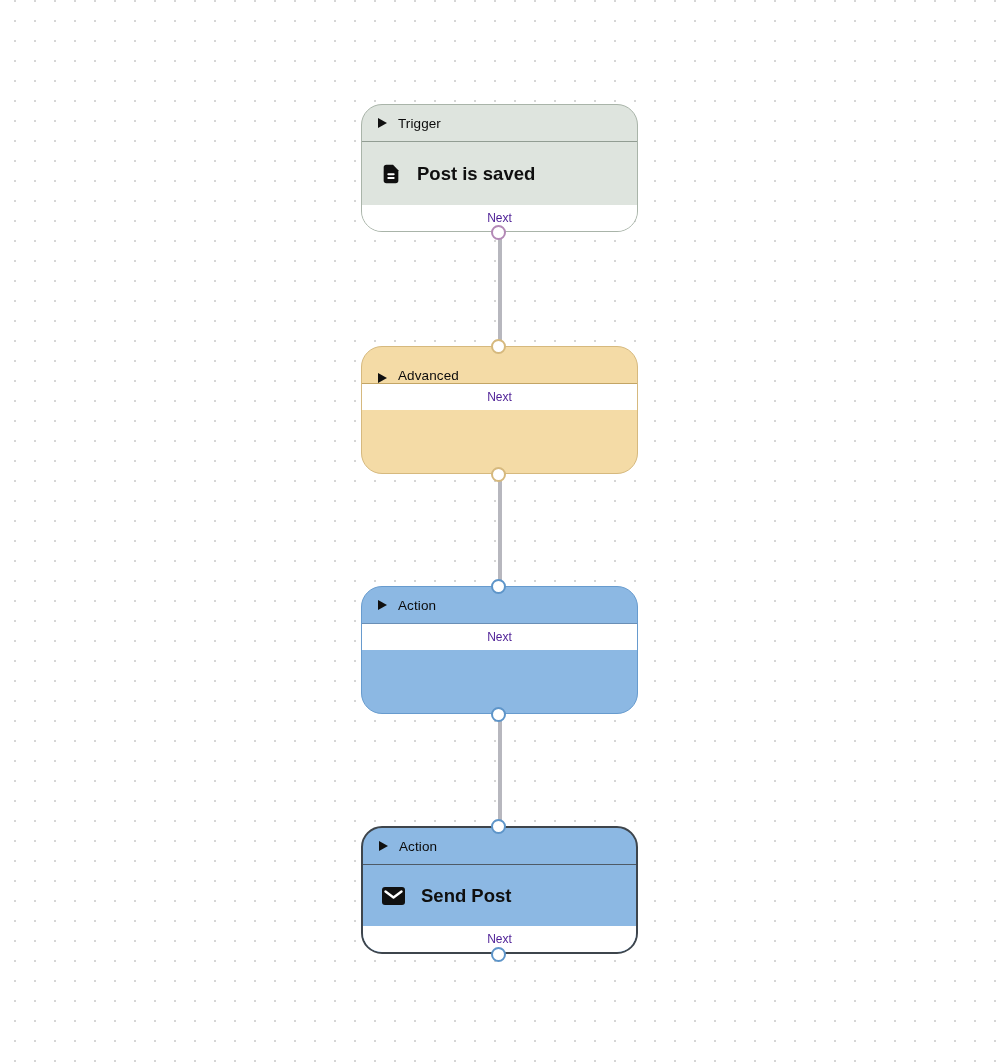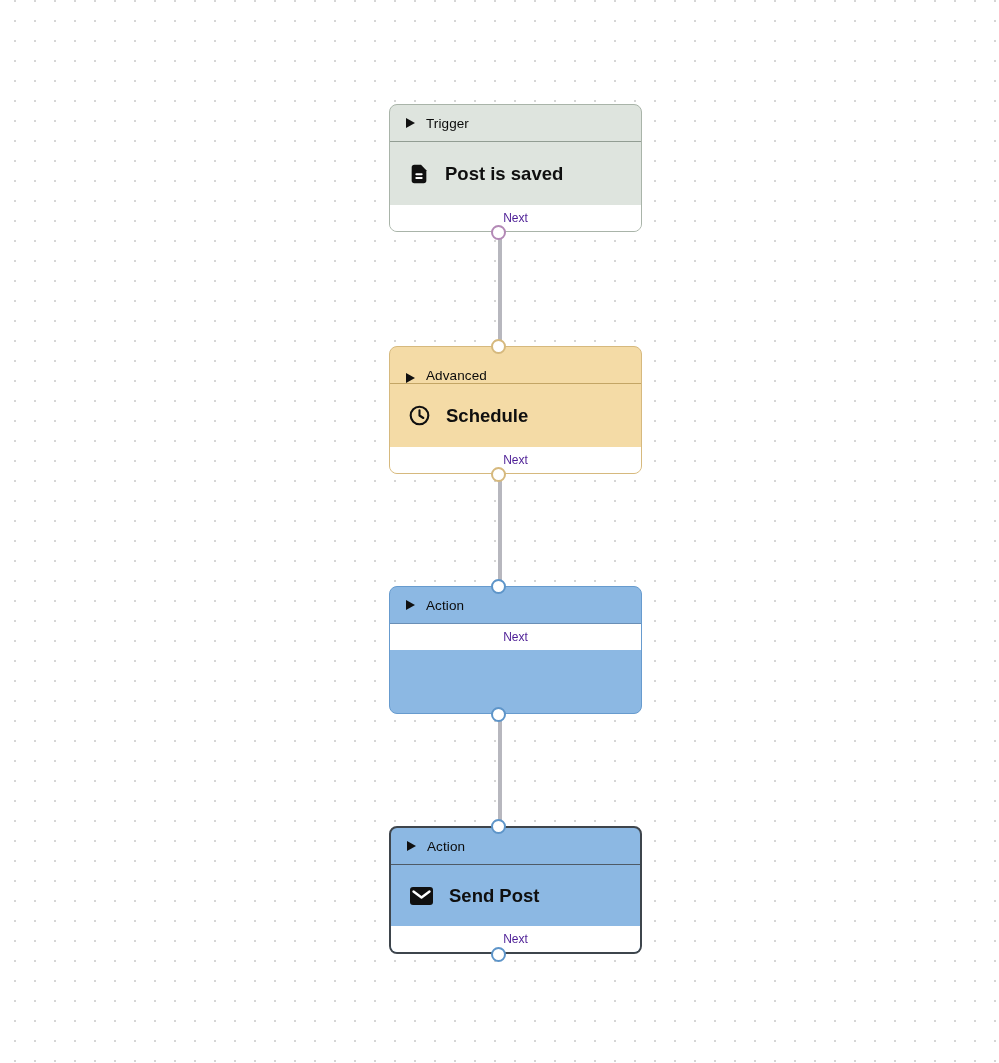--- a/index.html
+++ b/index.html
@@ -11,27 +11,26 @@
     background-color:#ffffff;
     background-image:radial-gradient(circle, #d5d5d5 1.1px, transparent 1.4px);
     background-size:20px 20px;
     background-position:5px 11px;
     overflow:hidden;
   }
 
   
   .node {
     position:absolute;
-    left:361px; width:253px; height:128px;
-    border-radius:8px;
+    left:361px; width:277px; height:128px;
+    border-radius:21px;
     border:1.5px solid transparent;
     display:flex; flex-direction:column;
     overflow:hidden;
     z-index:2;
-    margin-left:28px;
   }
   .node--trigger  { top:104px; background:#dee4de; border-color:#a9b4a9; }
   .node--advanced { top:346px; background:#f4dba6; border-color:#d6b97e; }
   .node--action1  { top:586px; background:#8cb8e3; border-color:#679bce; }
   .node--action2  { top:826px; background:#8cb8e3; border-color:#3e454c; border-width:2px; }
 
   .node-header {
     flex:0 0 37px;
     display:flex; align-items:center;
     padding:0 16px; gap:11px;
@@ -116,29 +115,20 @@
       <span class="next-label">Next</span>
     </div>
   </div>
   <div class="port port--trigger-out"></div>
 
   <div class="node node--advanced">
     <div class="node-header">
       <span class="collapse-caret"></span>
       <span class="node-category">Advanced</span>
     </div>
-    <div class="node-body">
-      <span class="node-icon">
-        <svg width="23" height="23" viewBox="0 0 24 24" fill="none" stroke="#101010" stroke-width="2.2" stroke-linecap="round" stroke-linejoin="round">
-          <circle cx="12" cy="12" r="9.2"></circle>
-          <polyline points="12,6.6 12,12 16,14.6"></polyline>
-        </svg>
-      </span>
-      <span class="node-title">Schedule</span>
-    </div>
     <div class="node-footer">
       <span class="next-label">Next</span>
     </div>
   </div>
   <div class="port port--advanced-in"></div>
   <div class="port port--advanced-out"></div>
 
   <div class="node node--action1">
     <div class="node-header">
       <span class="collapse-caret"></span>

